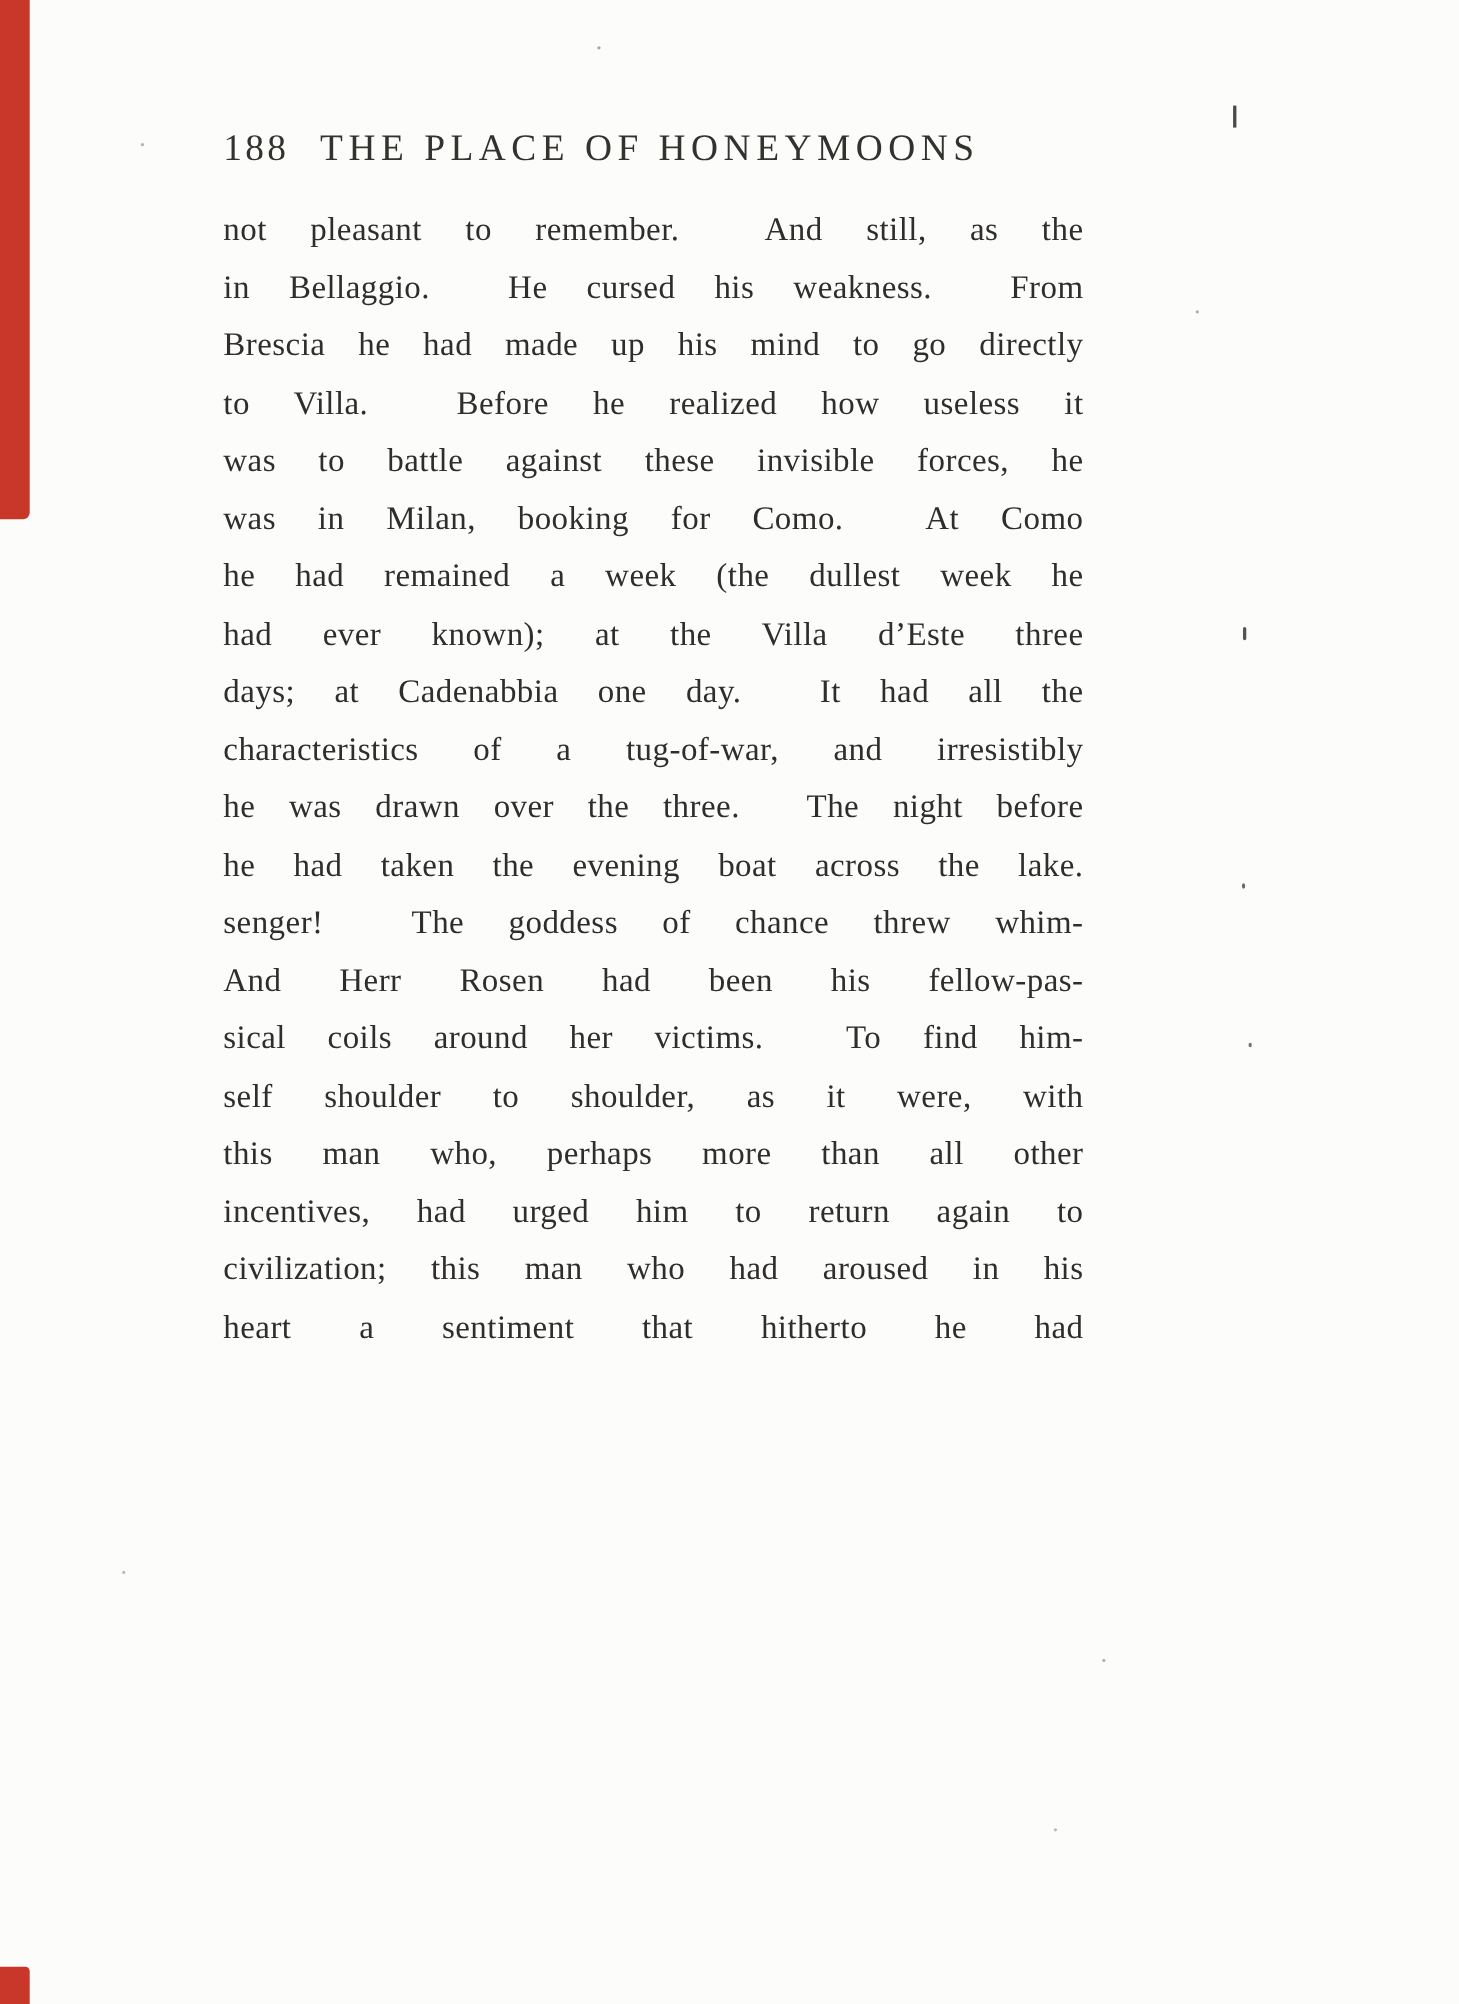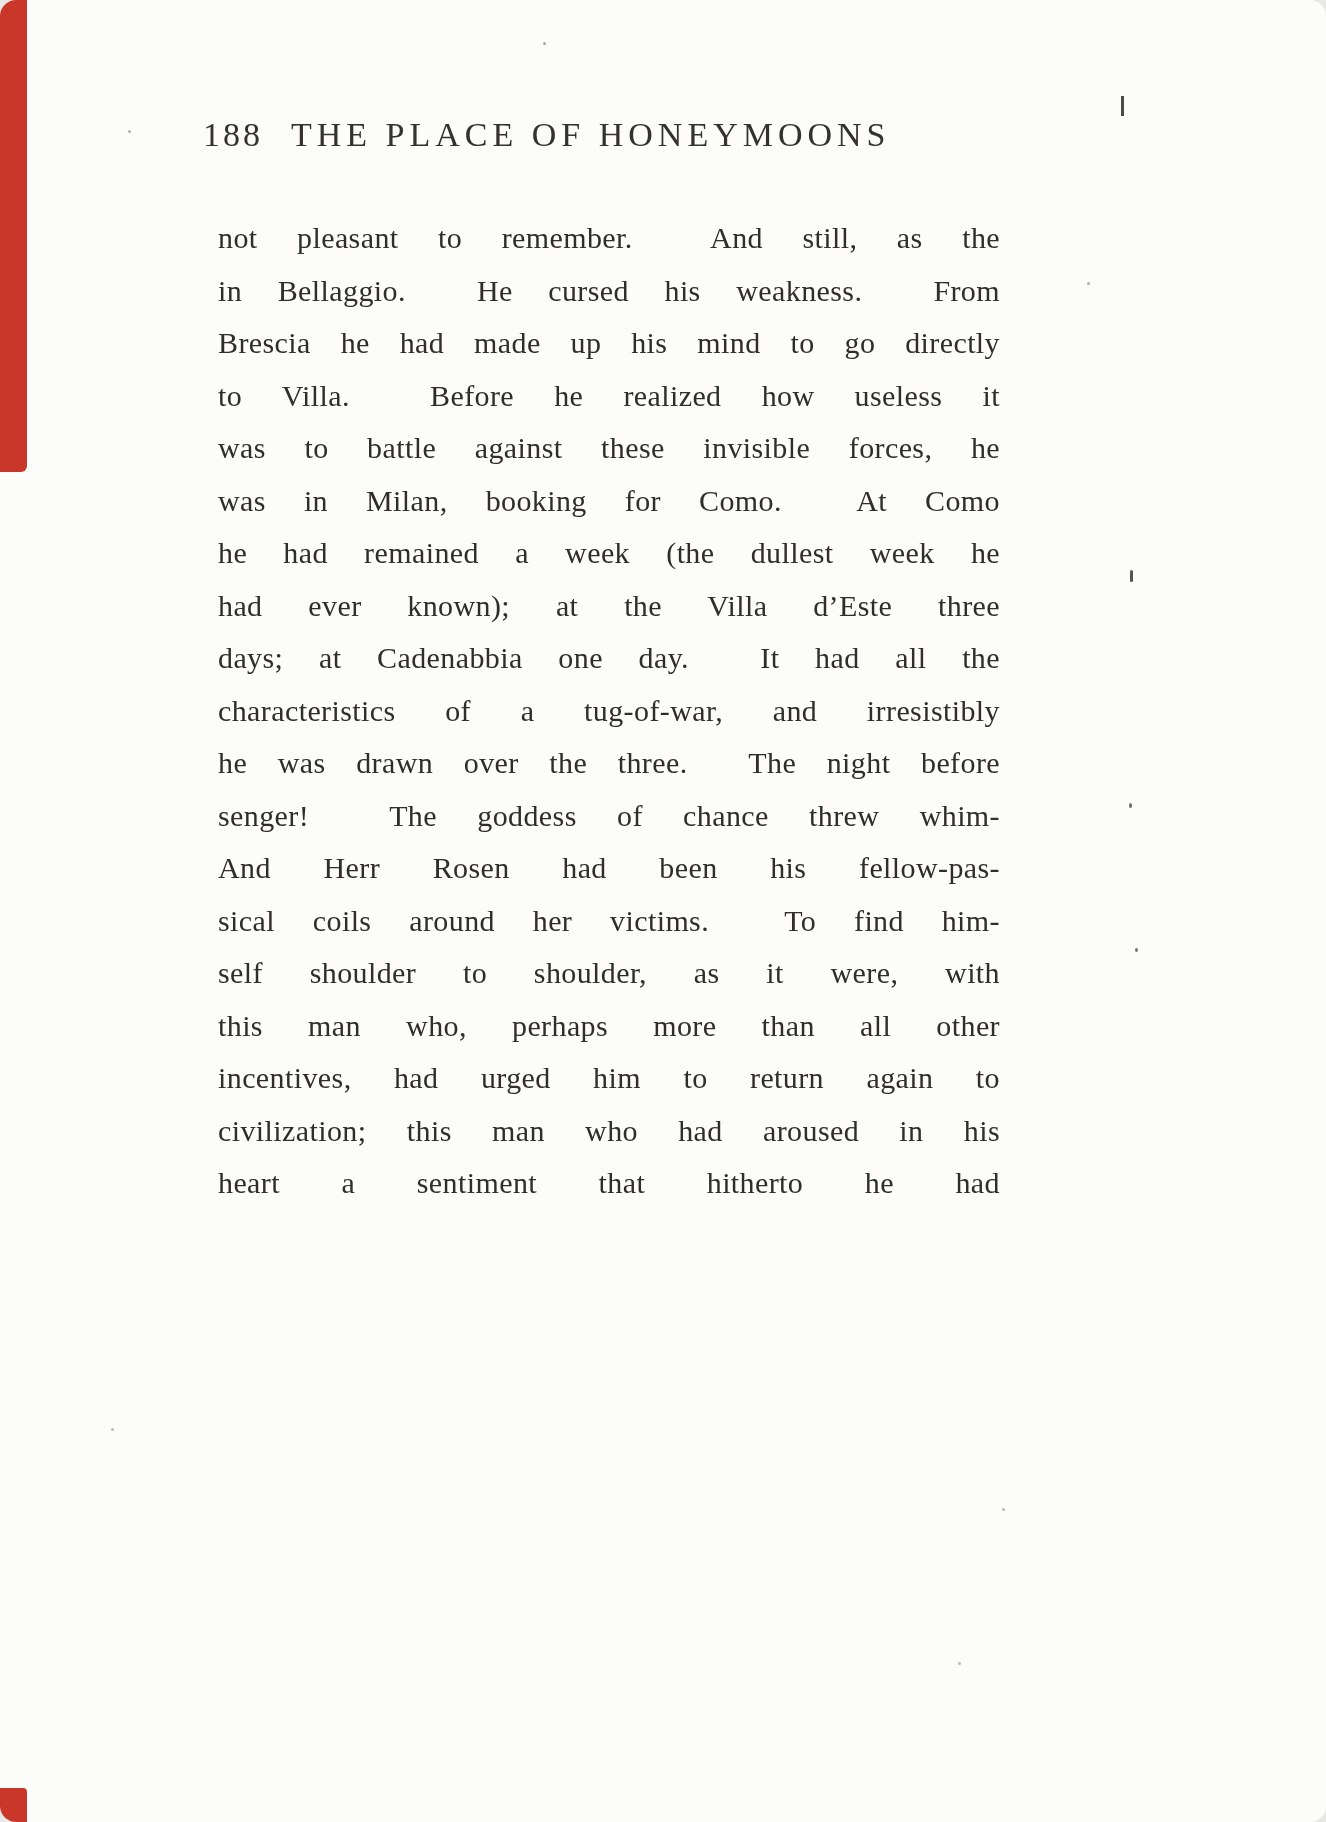--- a/index.html
+++ b/index.html
@@ -8,21 +8,20 @@
     background: #e8e8e6;
   }
   .page {
     position: relative;
     width: 1326px;
     height: 1822px;
     background: #fcfcfa;
     overflow: hidden;
     font-family: "Liberation Serif", "DejaVu Serif", serif;
     color: #2e2d2b;
-    border-radius: 16px;
   }
   
   .red-stripe {
     position: absolute;
     left: 0;
     width: 27px;
     background: #c9372a;
   }
   .red-stripe.top {
     top: 0;
@@ -49,24 +48,23 @@
     color: #33322f;
   }
   .header-title {
     margin-left: 28px;
     font-size: 34px;
     letter-spacing: 5px;
     color: #33322f;
   }
   .body-text {
     position: absolute;
-    top: 212px;
+    top: 183px;
     left: 203px;
     width: 782px;
-    margin-left: 15px;
   }
   .line {
     font-size: 30px;
     line-height: 52.5px;
     height: 52.5px;
     letter-spacing: 0.4px;
     word-spacing: 1.5px;
     text-align: justify;
     text-align-last: justify;
     white-space: pre-wrap;
@@ -154,20 +152,21 @@
     <div class="line">in Bellaggio.  He cursed his weakness.  From</div>
     <div class="line">Brescia he had made up his mind to go directly</div>
     <div class="line">to Villa.  Before he realized how useless it</div>
     <div class="line">was to battle against these invisible forces, he</div>
     <div class="line">was in Milan, booking for Como.  At Como</div>
     <div class="line">he had remained a week (the dullest week he</div>
     <div class="line">had ever known); at the Villa d’Este three</div>
     <div class="line">days; at Cadenabbia one day.  It had all the</div>
     <div class="line">characteristics of a tug-of-war, and irresistibly</div>
     <div class="line">he was drawn over the three.  The night before</div>
+    <div class="line">he had taken the evening boat across the lake.</div>
     <div class="line">senger!  The goddess of chance threw whim-</div>
     <div class="line">And Herr Rosen had been his fellow-pas-</div>
     <div class="line">sical coils around her victims.  To find him-</div>
     <div class="line">self shoulder to shoulder, as it were, with</div>
     <div class="line">this man who, perhaps more than all other</div>
     <div class="line">incentives, had urged him to return again to</div>
     <div class="line">civilization; this man who had aroused in his</div>
     <div class="line">heart  a  sentiment  that  hitherto  he  had</div>
   </main>
 

